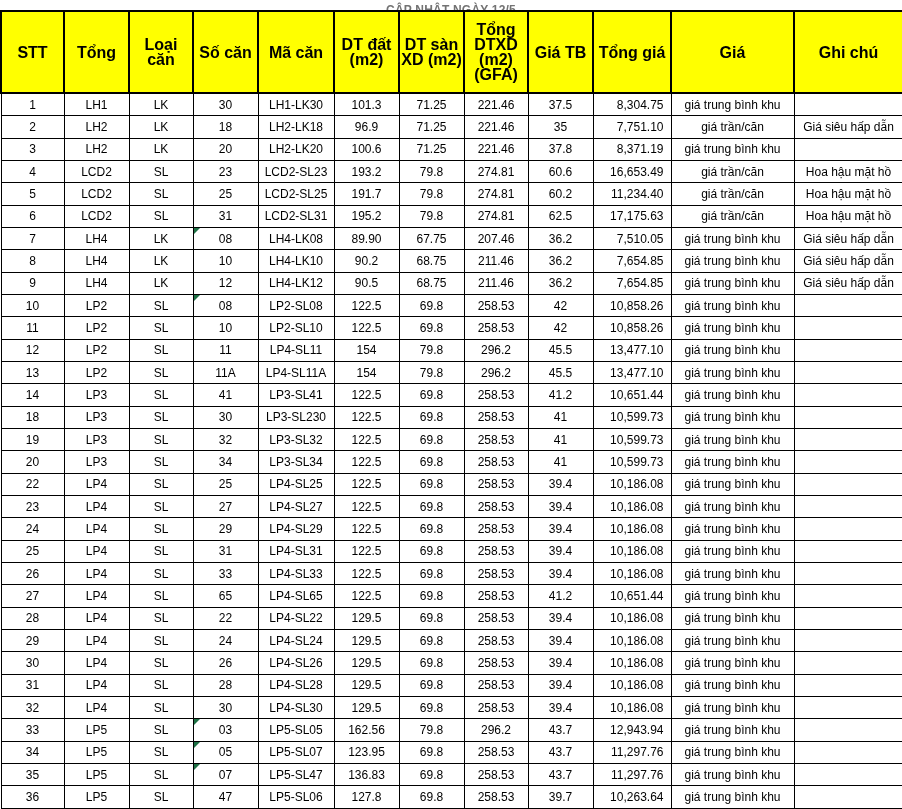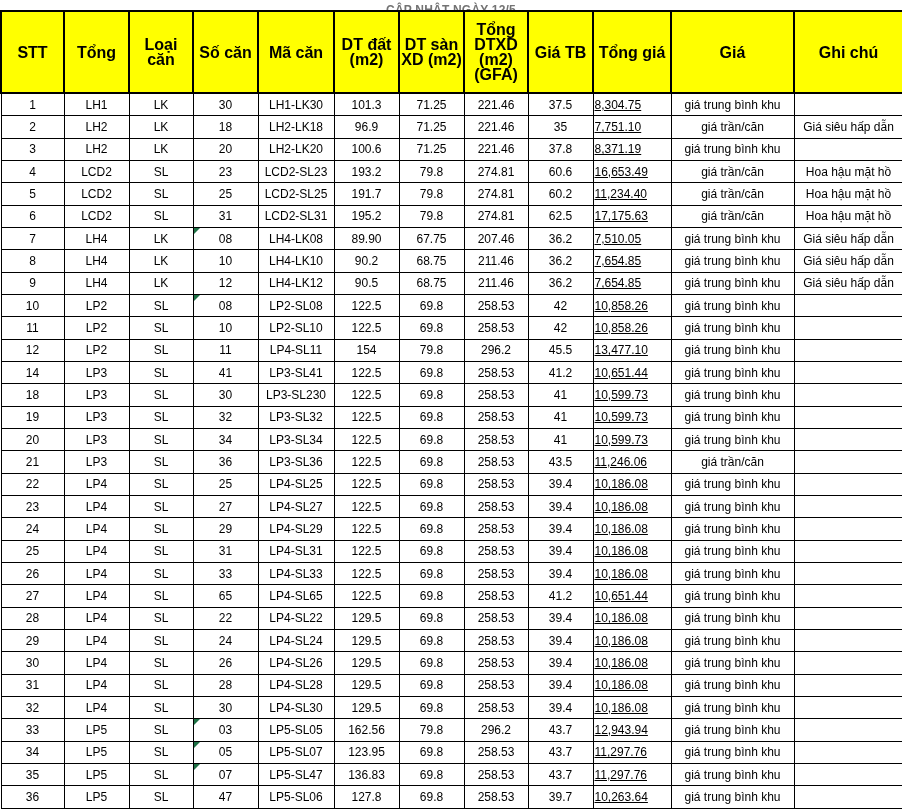--- a/index.html
+++ b/index.html
@@ -19,21 +19,21 @@
     font-size:16px;font-weight:bold;text-align:center;vertical-align:middle;
     white-space:pre-line;line-height:15px;padding:0 1px;
   }
   table.price td{
     border:1px solid #000000;background:#ffffff;color:#000000;
     font-size:12px;text-align:center;vertical-align:middle;
     padding:0 1px;position:relative;overflow:hidden;white-space:nowrap;
     height:19px;
   }
   table.price tr.hdr{height:82px;}
-  table.price td.col-tong-gia{text-align:left;padding-right:7px;text-decoration:underline;}
+  table.price td.col-tong-gia{text-align:right;padding-right:7px;}
   .err-tri{
     position:absolute;top:0;left:0;width:0;height:0;
     border-top:6px solid #1e7145;border-right:6px solid transparent;
   }
 </style>
 </head>
 <body>
 
 <div class="sheet">
   <div class="title-bar">
@@ -238,20 +238,34 @@
           <td class="col-ma-can">LP4-SL11</td>
           <td class="col-dt-dat">154</td>
           <td class="col-dt-san-xd">79.8</td>
           <td class="col-tong-dtxd-gfa">296.2</td>
           <td class="col-gia-tb">45.5</td>
           <td class="col-tong-gia">13,477.10</td>
           <td class="col-gia">giá trung bình khu</td>
           <td class="col-ghi-chu"></td>
         </tr>
         <tr>
+          <td class="col-stt">13</td>
+          <td class="col-duong">LP2</td>
+          <td class="col-loai-can">SL</td>
+          <td class="col-so-can">11A</td>
+          <td class="col-ma-can">LP4-SL11A</td>
+          <td class="col-dt-dat">154</td>
+          <td class="col-dt-san-xd">79.8</td>
+          <td class="col-tong-dtxd-gfa">296.2</td>
+          <td class="col-gia-tb">45.5</td>
+          <td class="col-tong-gia">13,477.10</td>
+          <td class="col-gia">giá trung bình khu</td>
+          <td class="col-ghi-chu"></td>
+        </tr>
+        <tr>
           <td class="col-stt">14</td>
           <td class="col-duong">LP3</td>
           <td class="col-loai-can">SL</td>
           <td class="col-so-can">41</td>
           <td class="col-ma-can">LP3-SL41</td>
           <td class="col-dt-dat">122.5</td>
           <td class="col-dt-san-xd">69.8</td>
           <td class="col-tong-dtxd-gfa">258.53</td>
           <td class="col-gia-tb">41.2</td>
           <td class="col-tong-gia">10,651.44</td>
@@ -291,34 +305,20 @@
           <td class="col-duong">LP3</td>
           <td class="col-loai-can">SL</td>
           <td class="col-so-can">34</td>
           <td class="col-ma-can">LP3-SL34</td>
           <td class="col-dt-dat">122.5</td>
           <td class="col-dt-san-xd">69.8</td>
           <td class="col-tong-dtxd-gfa">258.53</td>
           <td class="col-gia-tb">41</td>
           <td class="col-tong-gia">10,599.73</td>
           <td class="col-gia">giá trung bình khu</td>
-          <td class="col-ghi-chu"></td>
-        </tr>
-        <tr>
-          <td class="col-stt">21</td>
-          <td class="col-duong">LP3</td>
-          <td class="col-loai-can">SL</td>
-          <td class="col-so-can">36</td>
-          <td class="col-ma-can">LP3-SL36</td>
-          <td class="col-dt-dat">122.5</td>
-          <td class="col-dt-san-xd">69.8</td>
-          <td class="col-tong-dtxd-gfa">258.53</td>
-          <td class="col-gia-tb">43.5</td>
-          <td class="col-tong-gia">11,246.06</td>
-          <td class="col-gia">giá trần/căn</td>
           <td class="col-ghi-chu"></td>
         </tr>
         <tr>
           <td class="col-stt">22</td>
           <td class="col-duong">LP4</td>
           <td class="col-loai-can">SL</td>
           <td class="col-so-can">25</td>
           <td class="col-ma-can">LP4-SL25</td>
           <td class="col-dt-dat">122.5</td>
           <td class="col-dt-san-xd">69.8</td>

